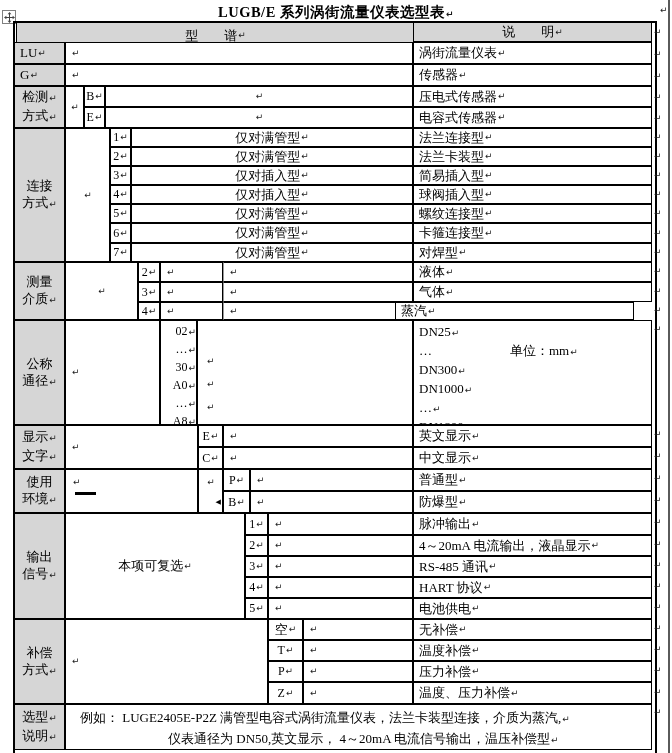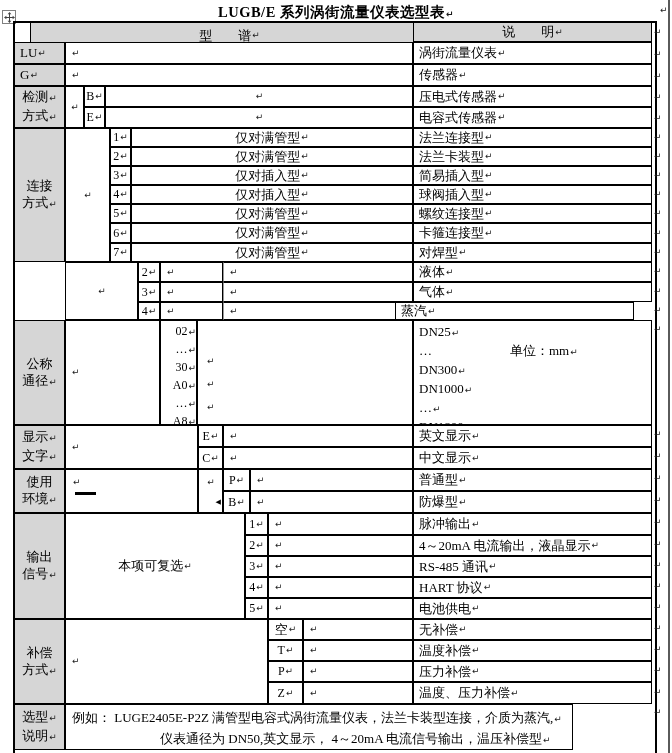--- a/index.html
+++ b/index.html
@@ -44,21 +44,21 @@
           <polygon points="6.5,0 4.3,2.8 8.7,2.8"></polygon>
           <polygon points="6.5,13 4.3,10.2 8.7,10.2"></polygon>
           <polygon points="0,6.5 2.8,4.3 2.8,8.7"></polygon>
           <polygon points="13,6.5 10.2,4.3 10.2,8.7"></polygon>
         </g>
     </svg>
   </div>
 
   <div class="title"><span>LUGB/E 系列涡街流量仪表选型表</span><span class="p">↵</span></div>
 
-  <div class="cell ctr g" style="left:30px;top:22px;width:399px;height:27px">
+  <div class="cell ctr g" style="left:16px;top:22px;width:399px;height:27px">
       <span>型　　谱</span>
       <span class="p">↵</span>
     </div>
   <div class="cell ctr g" style="left:413px;top:22px;width:239px;height:20px">
       <span>说　　明</span>
       <span class="p">↵</span>
     </div>
 
   <div class="cell lft g" style="left:14px;top:42px;width:51px;height:22px">
       <span>LU</span>
@@ -206,20 +206,24 @@
     </div>
   <div class="cell ctr" style="left:131px;top:243px;width:282px;height:19px">
       <span>仅对满管型</span>
       <span class="p">↵</span>
     </div>
   <div class="cell lft" style="left:413px;top:243px;width:239px;height:19px">
       <span>对焊型</span>
       <span class="p">↵</span>
     </div>
 
+  <div class="cell lbl" style="left:14px;top:262px;width:51px;height:58px">
+    <span><span>测量</span></span>
+    <span><span>介质</span><span class="p">↵</span></span>
+  </div>
   <div class="cell ctr" style="left:65px;top:262px;width:73px;height:58px">
       <span class="p">↵</span>
     </div>
 
   <div class="cell ctr cs" style="left:138px;top:262px;width:22px;height:20px">
       <span>2</span>
       <span class="p">↵</span>
     </div>
   <div class="cell lft" style="left:160px;top:262px;width:63px;height:20px">
       <span class="p">↵</span>
@@ -478,21 +482,21 @@
     </div>
   <div class="cell lft" style="left:413px;top:682px;width:239px;height:22px">
       <span>温度、压力补偿</span>
       <span class="p">↵</span>
     </div>
 
   <div class="cell lbl" style="left:14px;top:704px;width:51px;height:46px">
     <span><span>选型</span><span class="p">↵</span></span>
     <span><span>说明</span><span class="p">↵</span></span>
   </div>
-  <div class="cell" style="left:65px;top:704px;width:508px;height:46px;padding:3px 0 0 6px">
+  <div class="cell" style="left:65px;top:704px;width:587px;height:46px;padding:3px 0 0 14px">
     <div class="sl"><span>例如：  LUGE2405E-P2Z 满管型电容式涡街流量仪表，法兰卡装型连接，介质为蒸汽,</span><span class="p">↵</span></div>
     <div class="sl" style="text-indent:88px"><span>仪表通径为 DN50,英文显示， 4～20mA 电流信号输出，温压补偿型</span><span class="p">↵</span></div>
   </div>
 
   <div class="tb"></div>
 
   <div>
     <span class="re" style="left:660px;top:5px">↵</span>
     <span class="re" style="top:27px">↵</span>
     <span class="re" style="top:49px">↵</span>

